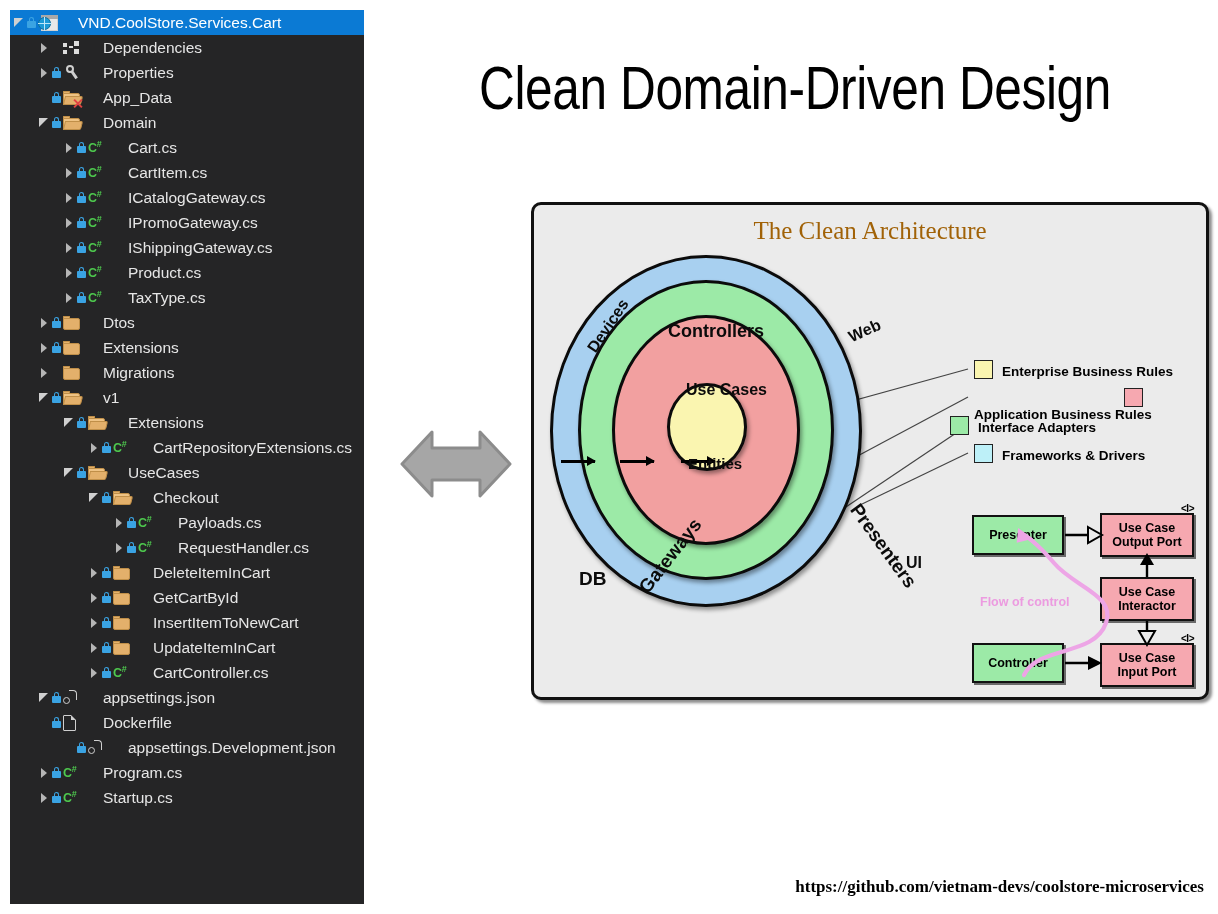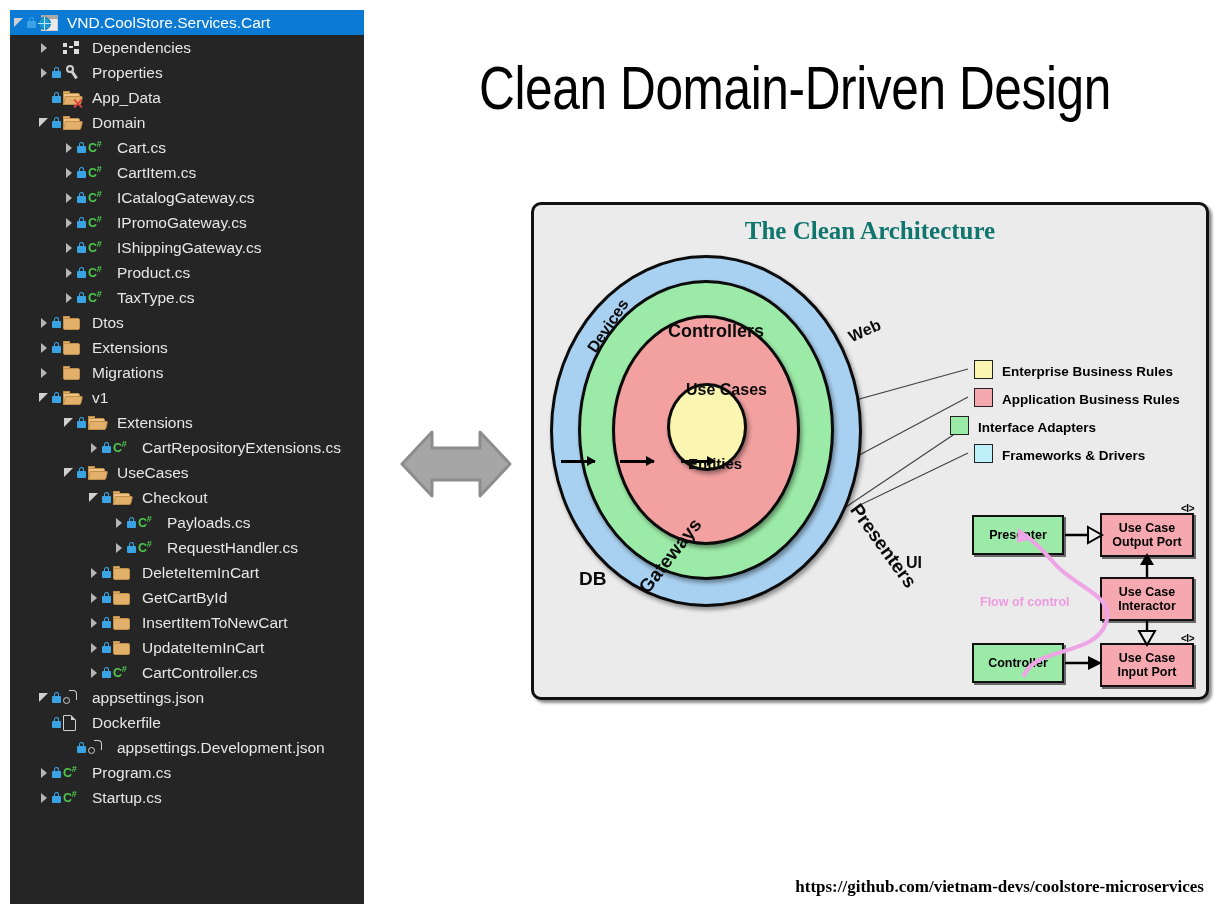--- a/index.html
+++ b/index.html
@@ -169,21 +169,21 @@
   .proj-icon .globe {
     position:absolute;left:0px;top:2px;width:13px;height:13px;
     border-radius:50%;background:#1d9ad6;border:1.4px solid #0f6f9e;
   }
   .proj-icon .globe::before{
     content:""; position:absolute;left:5px;top:-1px;width:1.4px;height:14px;background:#bfe8fa;
   }
   .proj-icon .globe::after{
     content:""; position:absolute;left:-1px;top:5px;width:14px;height:1.4px;background:#bfe8fa;
   }
-  .tree-label { margin-left:10px; }
+  .tree-label { margin-left:21px; }
 
   
   #slide-title {
     position:absolute; left:380px; top:52px; width:830px;
     text-align:center;
     font-family:"Liberation Sans", sans-serif;
     font-size:62px;
     font-weight:400;
     color:#000;
     letter-spacing:-0.5px;
@@ -206,22 +206,22 @@
     background:#ebebeb;
     border:3px solid #111;
     border-radius:10px;
     box-shadow: 3px 3px 3px rgba(0,0,0,0.45);
     overflow:hidden;
   }
   #ca-title {
     position:absolute; left:0; right:0; top:12px;
     text-align:center;
     font-family:"Liberation Serif", serif;
-    font-weight:bold; font-size:25px;
-    color:#0f766e;
+    font-weight:normal; font-size:25px;
+    color:#a16207;
   }
   .ring {
     position:absolute; border-radius:50%;
     border:3px solid #0b0b0b;
     box-shadow: 2px 3px 4px rgba(0,0,0,0.40);
   }
   #ring-blue  { left:16px;  top:50px;  width:312px; height:352px; background:#a8d0f0; }
   #ring-green { left:44px;  top:75px;  width:256px; height:300px; background:#9ceaa7; }
   #ring-red   { left:78px;  top:110px; width:188px; height:230px; background:#f2a0a0; }
   #ring-yellow{ left:133px; top:178px; width:80px;  height:88px;  background:#faf5b0; }
@@ -257,21 +257,21 @@
   
   .legend-item { position:absolute; display:flex; align-items:flex-end; }
   .legend-swatch {
     width:19px; height:19px; border:1.6px solid #222; margin-right:9px; flex:none;
   }
   .legend-text {
     font-family:"Liberation Sans", sans-serif;
     font-weight:bold; font-size:13.5px; color:#000; white-space:nowrap;
   }
   #lg0 { left:440px; top:155px; }
-  #lg1 { left:440px; top:183px; }
+  #lg1 { left:440px; top:183px;flex-direction:column; }
   #lg2 { left:416px; top:211px; }
   #lg3 { left:440px; top:239px; }
 
   
   .uml-box {
     position:absolute; border:2.4px solid #111;
     display:flex; align-items:center; justify-content:center;
     text-align:center;
     font-family:"Liberation Sans", sans-serif;
     font-weight:bold; font-size:12.5px; color:#000;

